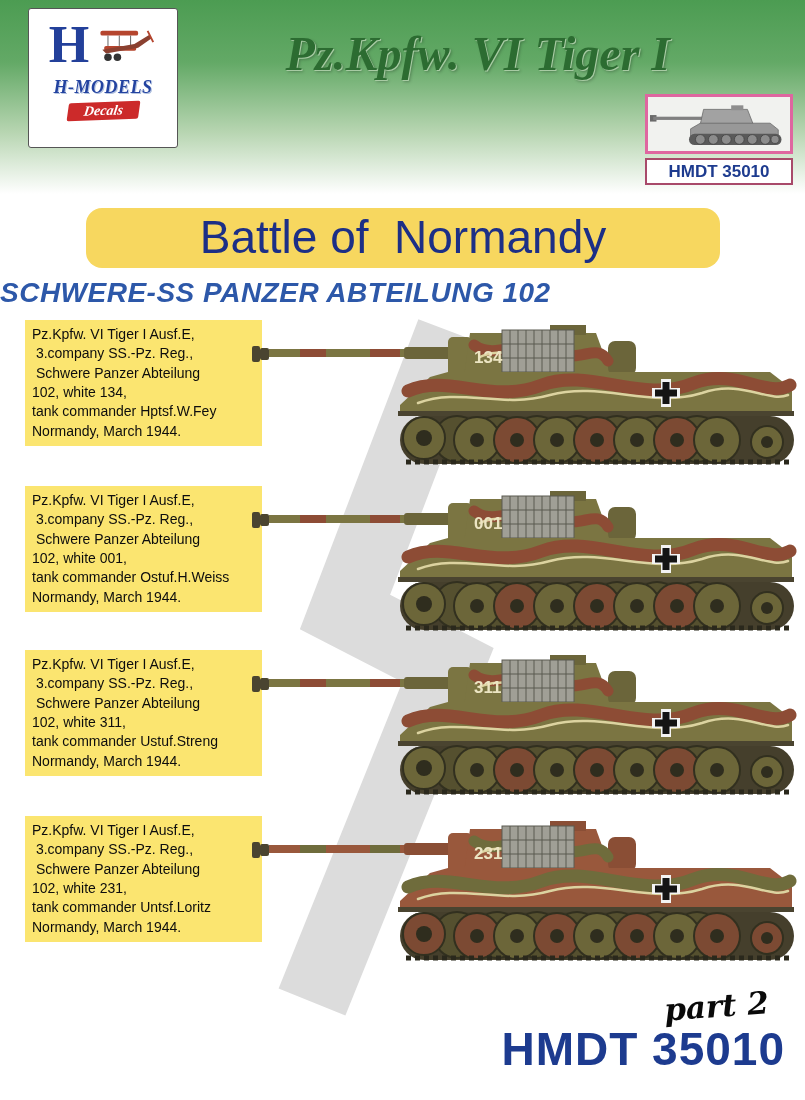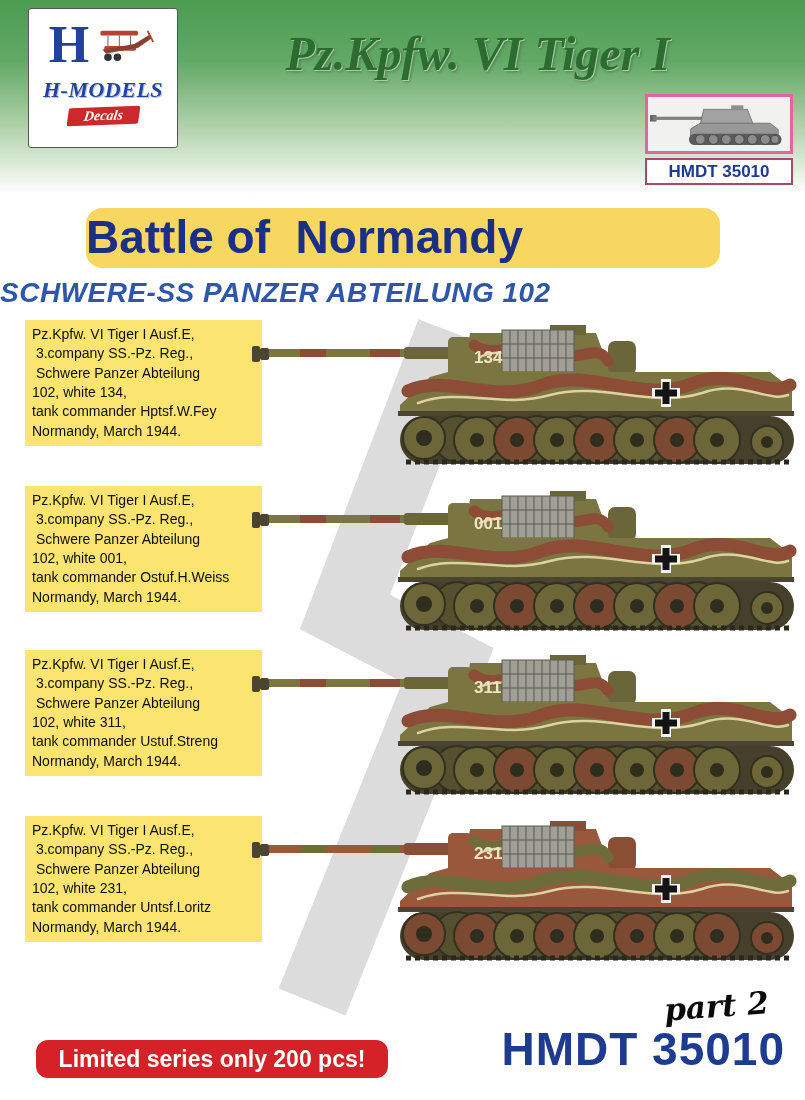--- a/index.html
+++ b/index.html
@@ -7,36 +7,36 @@
   .page{position:relative;width:805px;height:1100px;background:#fff;overflow:hidden;
         font-family:"Liberation Sans",sans-serif}
   
   .header{position:absolute;top:0;left:0;right:0;height:194px;z-index:2;
           background:linear-gradient(180deg,#4c9c52 0%,#63a966 32%,#b7d5b1 68%,#ffffff 100%)}
   .logo{position:absolute;left:28px;top:8px;width:150px;height:140px;background:#fff;
         border:1px solid #555;border-radius:3px;display:flex;flex-direction:column;
         align-items:center;padding-top:4px}
   .logo-top{display:flex;align-items:center;gap:2px;height:64px}
   .logo-h{font-family:"Liberation Serif",serif;font-size:52px;font-weight:bold;color:#23409a;line-height:1}
-  .logo-brand{font-family:"Liberation Serif",serif;font-style:italic;font-weight:bold;font-size:22px;
+  .logo-brand{font-family:"Liberation Serif",serif;font-style:italic;font-weight:bold;font-size:18px;
               color:#2343a0;letter-spacing:.5px;text-shadow:0 0 2px #fff,1px 1px 0 #9fb3d8}
   .logo-ribbon{margin-top:4px;background:#cc2a2a;color:#fff;font-style:italic;font-weight:bold;
                font-size:14px;padding:1px 16px;transform:skewX(-10deg) rotate(-2deg);
                border-radius:2px;font-family:"Liberation Serif",serif}
   .title{position:absolute;left:188px;top:26px;width:482px;text-align:right;
          font-family:"Liberation Serif",serif;font-style:italic;font-weight:bold;font-size:48px;
          color:#2c6c31;text-shadow:1px 1px 0 #a7cba3,2px 2px 3px rgba(0,0,0,.25)}
   .thumb{position:absolute;right:12px;top:94px;width:148px;height:60px;background:#f1f2ef;
          border:3px solid #df66a0;display:flex;align-items:center;justify-content:center}
   .code-box{position:absolute;right:12px;top:158px;width:148px;height:27px;border:2px solid #a84a6a;
             background:#fff;color:#1d3b8f;font-weight:bold;font-size:17px;text-align:center;line-height:23px}
   
   .banner{position:absolute;left:86px;top:208px;width:634px;height:60px;background:#f7d75f;
-          border-radius:16px;z-index:2;color:#1c2f86;font-size:46px;font-weight:bold;
-          text-align:left;line-height:58px;white-space:pre}
+          border-radius:16px;z-index:2;color:#1c2f86;font-size:46px;font-weight:normal;
+          text-align:center;line-height:58px;white-space:pre}
   .subtitle{position:absolute;left:0;right:0;top:277px;text-align:left;font-size:28px;
             font-weight:bold;font-style:italic;color:#2d58a9;z-index:2;letter-spacing:.5px}
   
   .rune{position:absolute;left:0;top:0;width:805px;height:1100px;z-index:0}
   
   .variant-row{position:absolute;left:0;width:805px;height:168px;z-index:1}
   .row-1{top:316px}.row-2{top:482px}.row-3{top:646px}.row-4{top:812px}
   .note{position:absolute;left:25px;top:4px;width:237px;background:#fbe570;color:#0d0d0d;
         font-size:14px;line-height:1.38;padding:5px 7px;white-space:pre-wrap}
   .tank-wrap{position:absolute;left:250px;top:0;width:552px;height:156px}
@@ -403,17 +403,16 @@
       <circle class="hub" cx="387" cy="124" r="7"></circle>
             <circle class="hub" cx="427" cy="124" r="7"></circle>
       <circle class="hub" cx="467" cy="124" r="7"></circle>
       <circle class="w-a" cx="517" cy="126" r="16"></circle>
             <circle class="hub" cx="517" cy="126" r="6"></circle>
       <path class="track-teeth" d="M156 146 H540"></path>
     </g>
   </svg></div>
   </section>
 
-  <div class="limited">Limited series only 200 pcs!</div>
   <div class="part">part 2</div>
   <div class="code-big">HMDT 35010</div>
 
 </div>
 
 </body></html>

